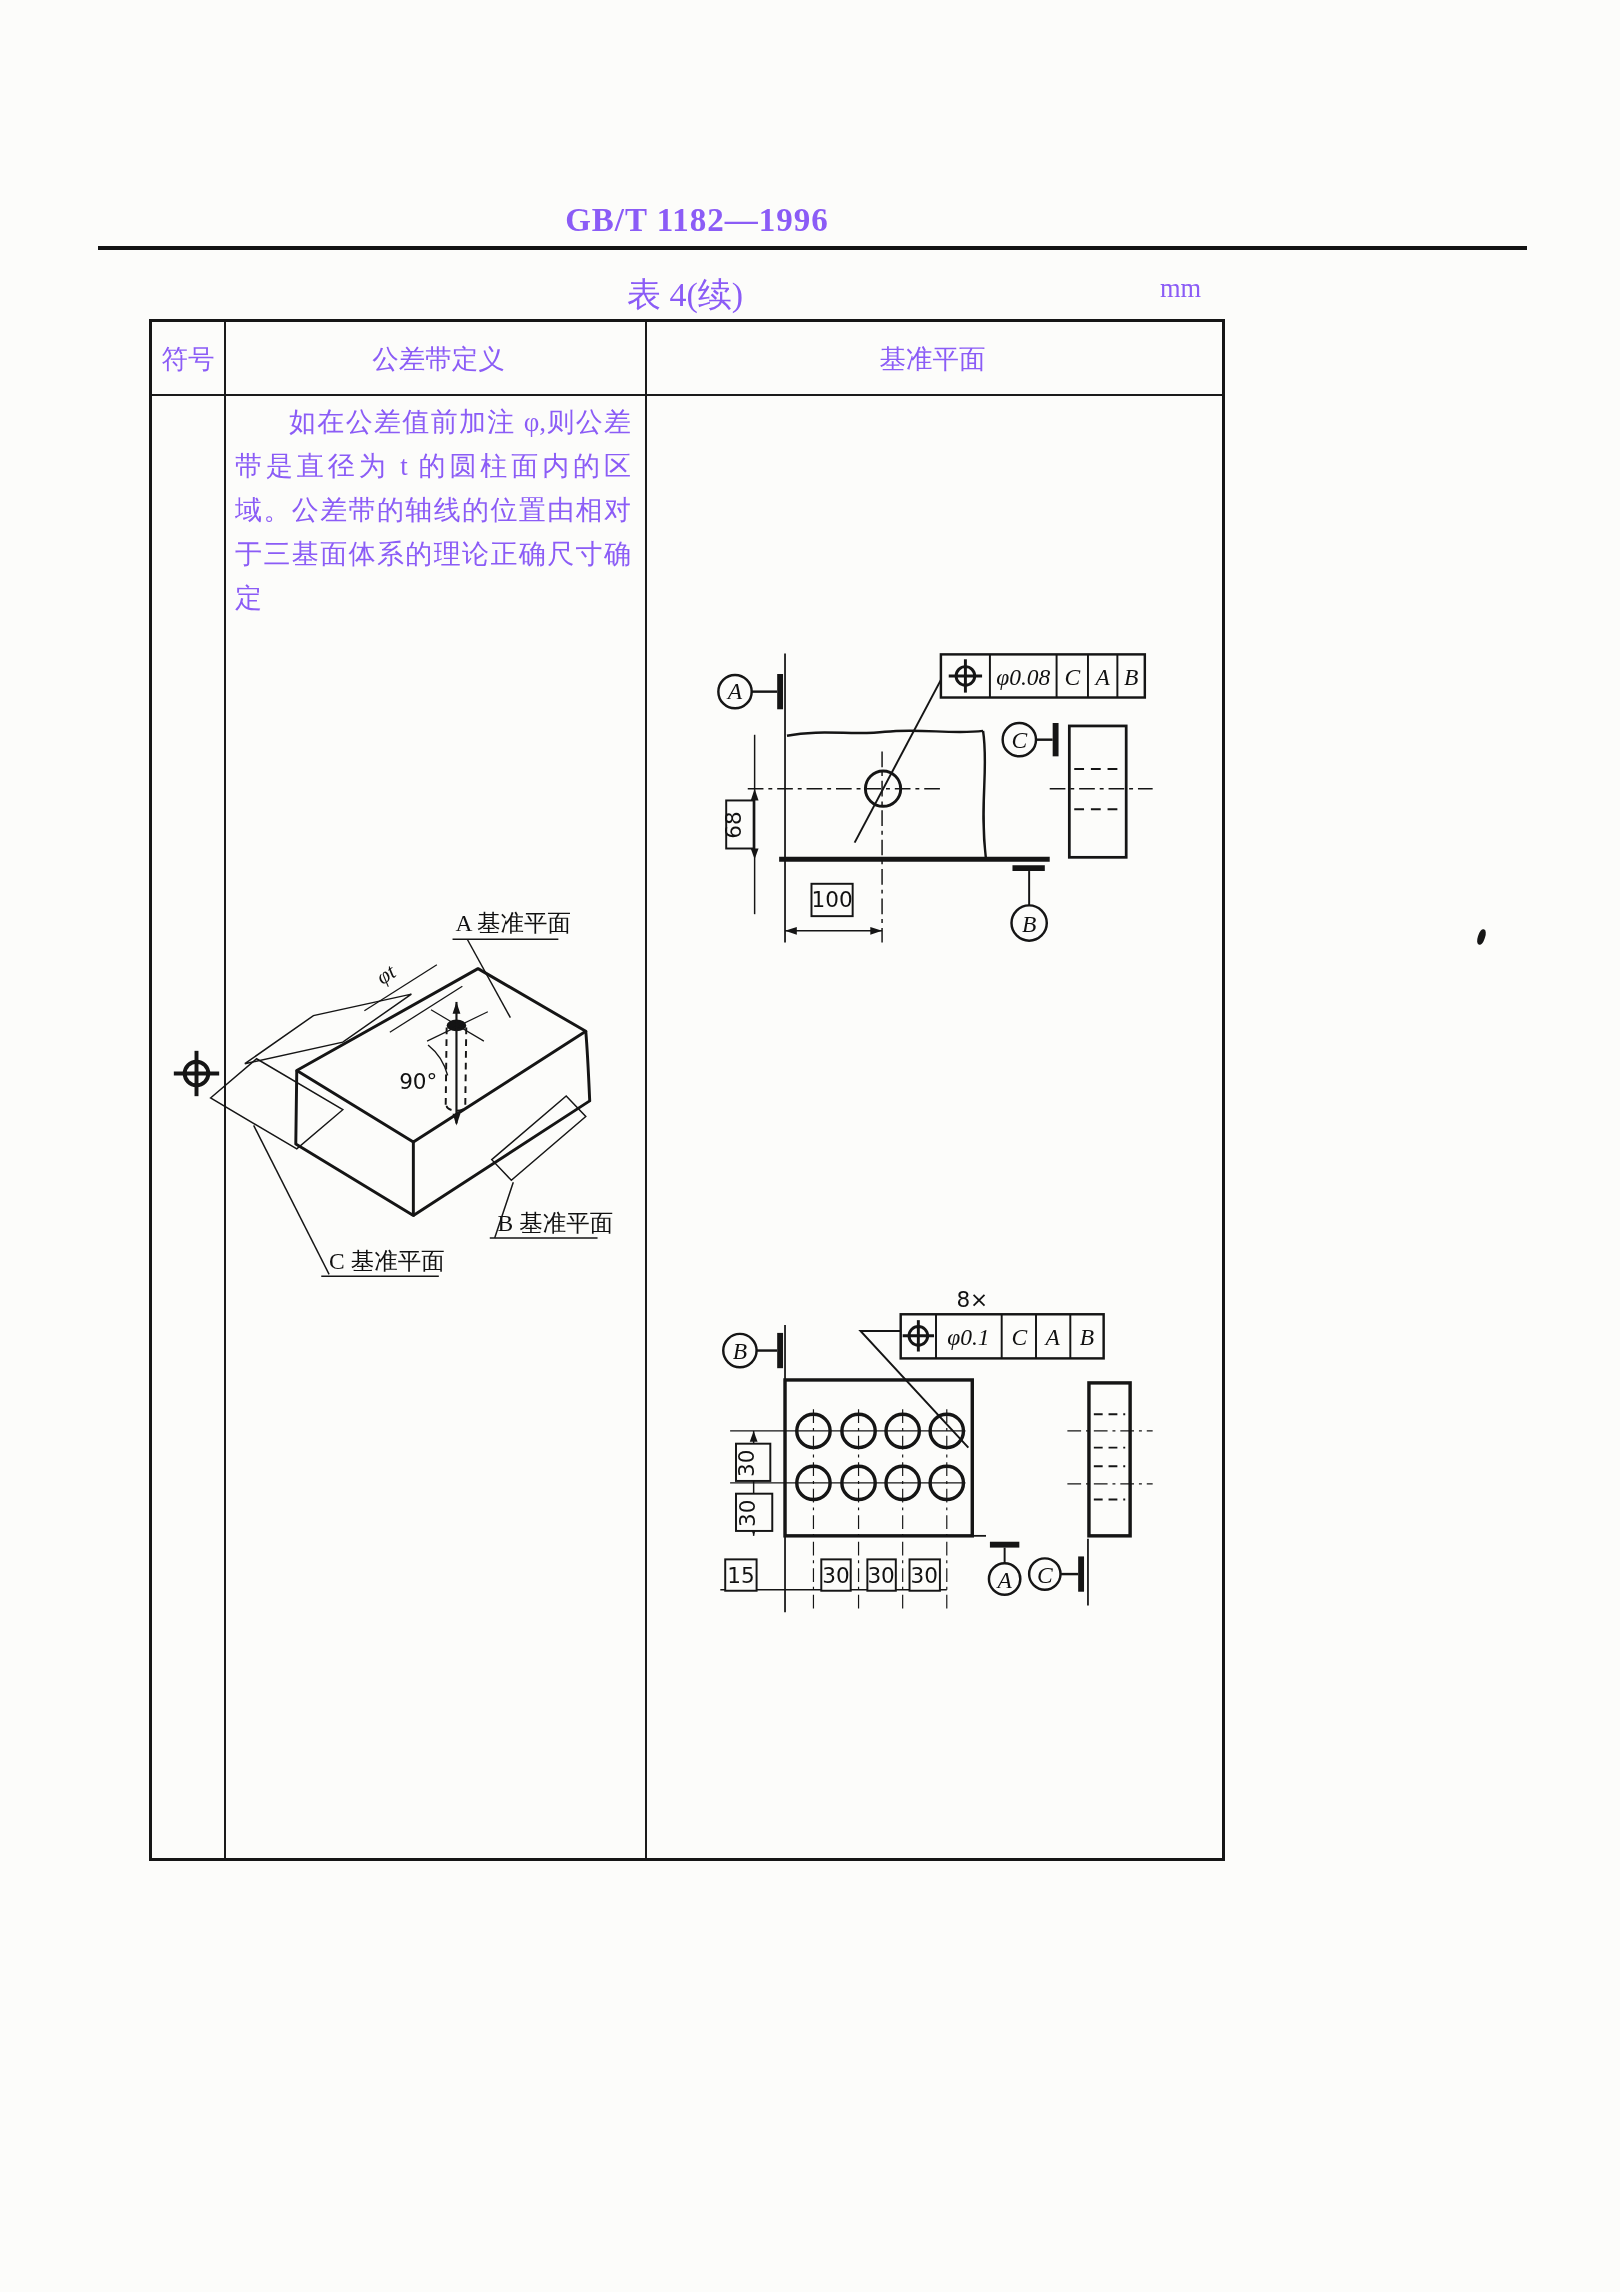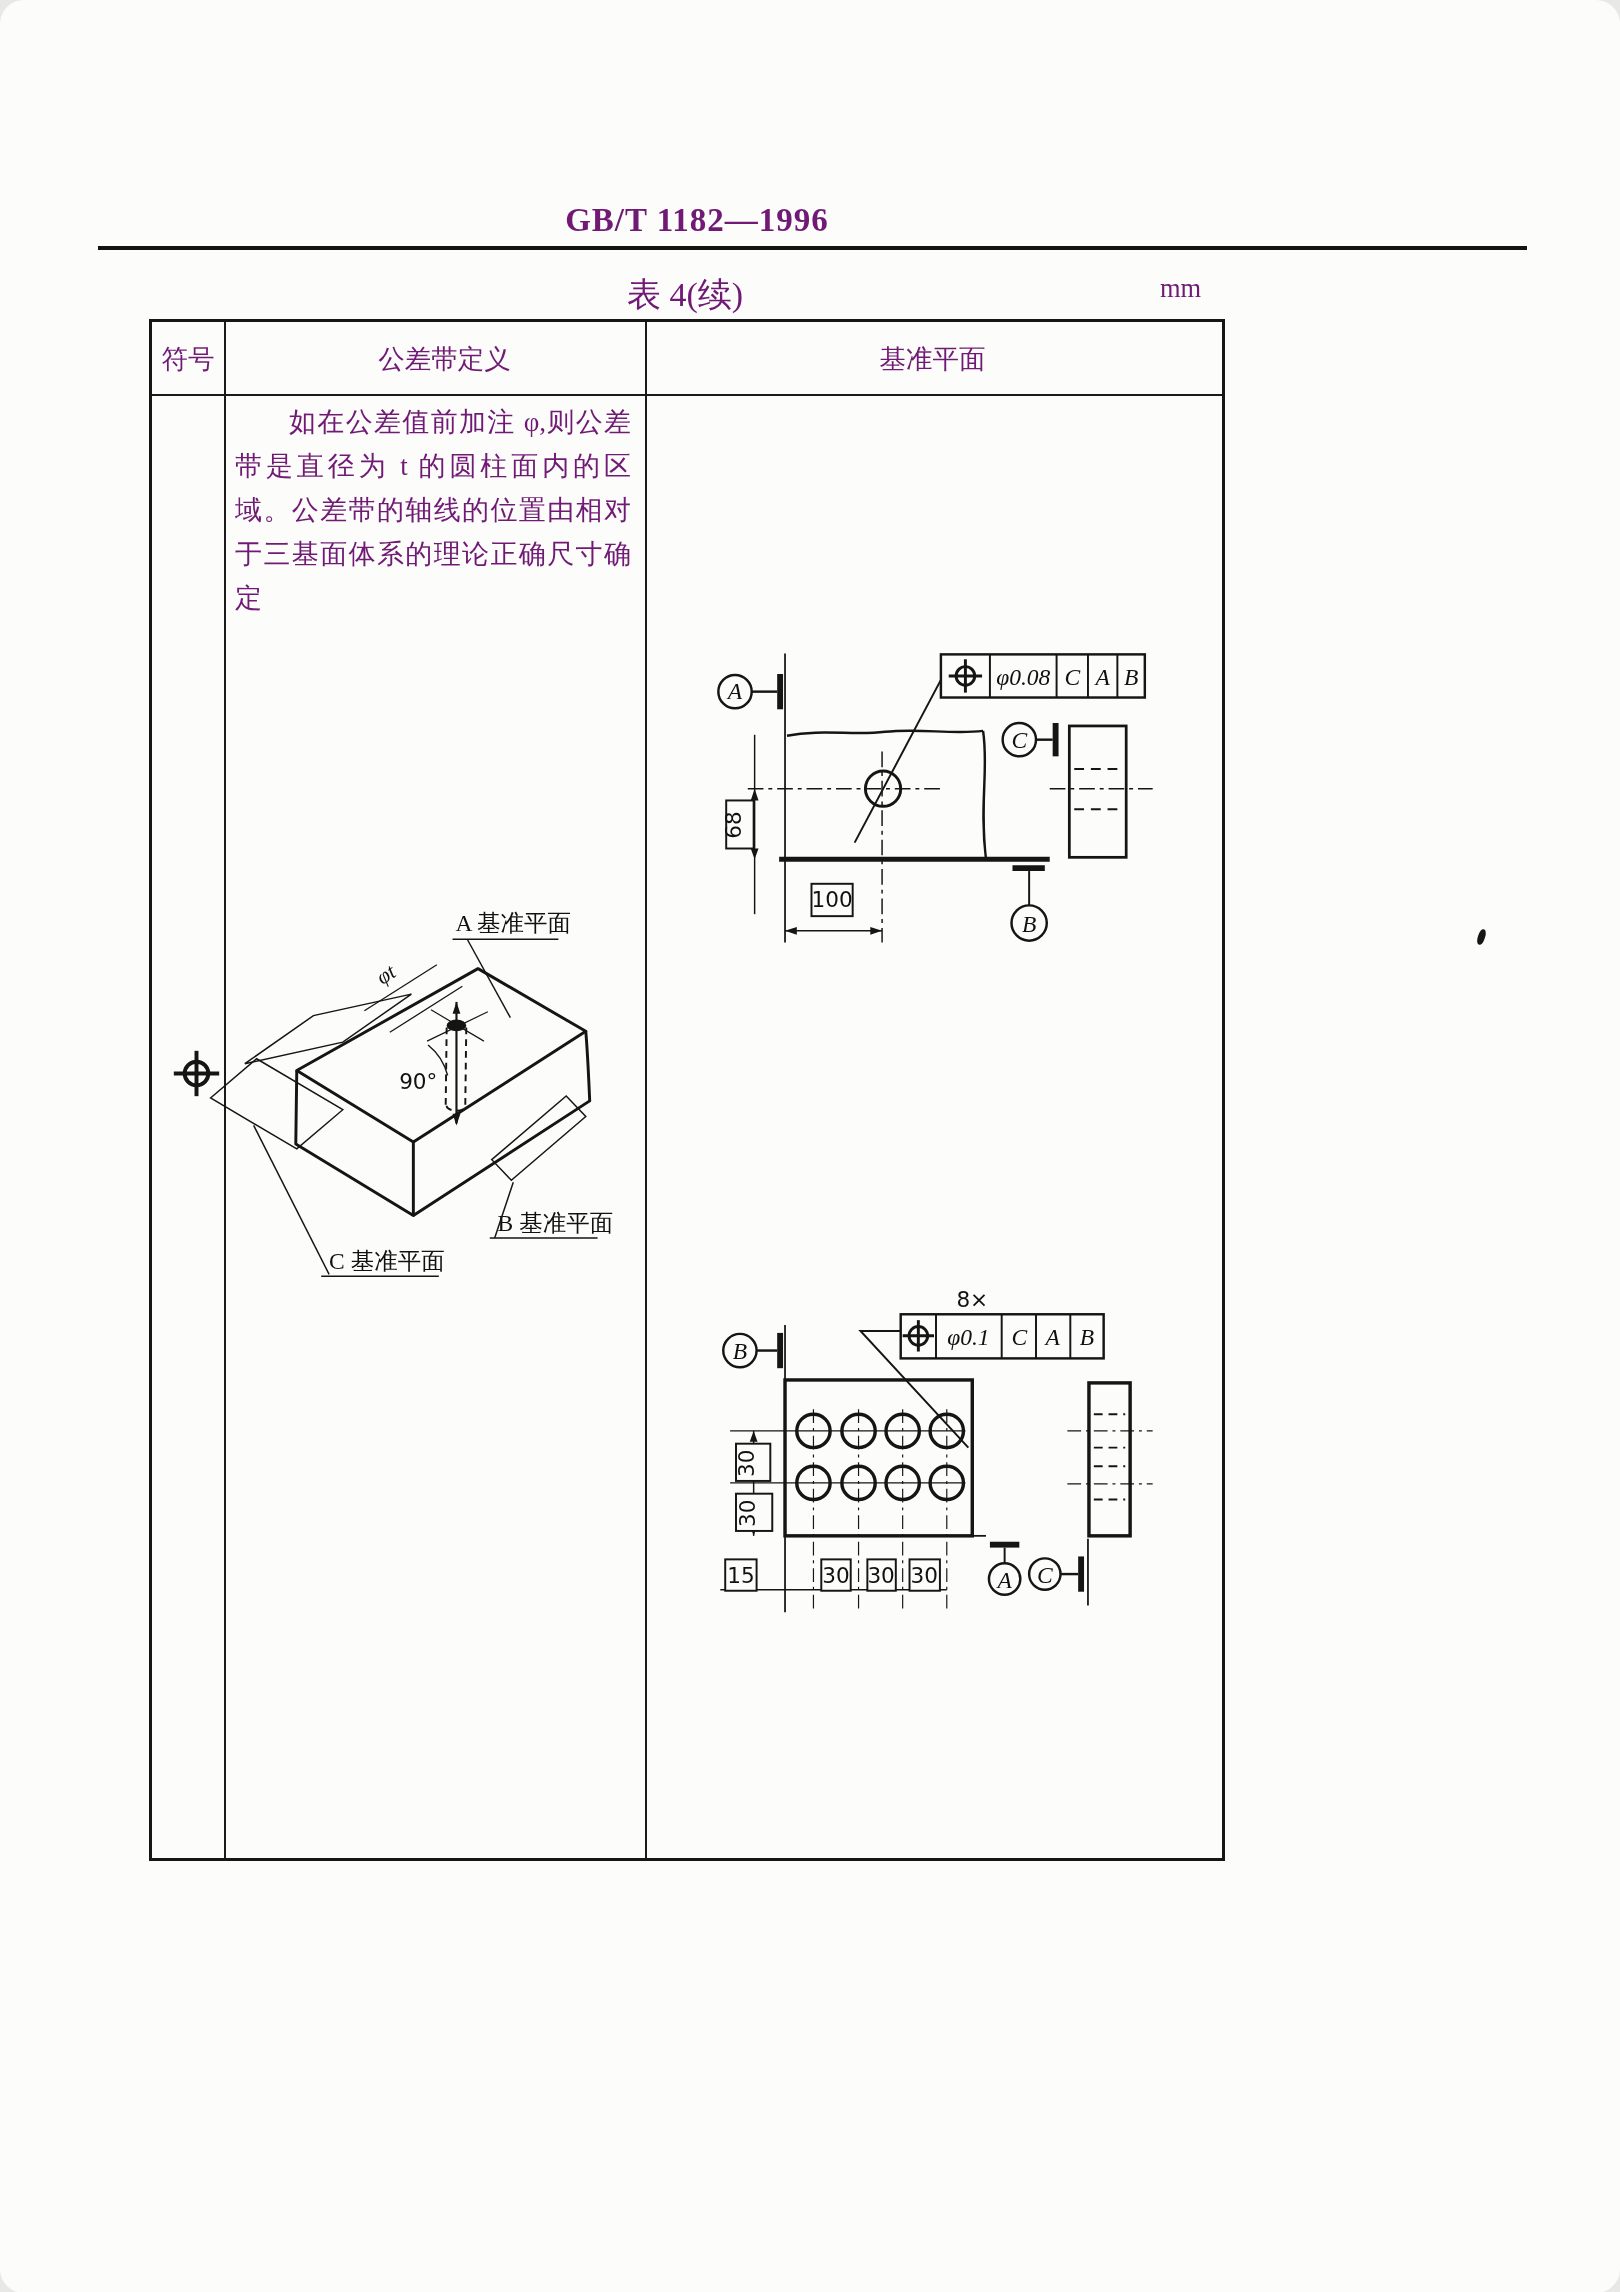--- a/index.html
+++ b/index.html
@@ -1,17 +1,17 @@
 <!DOCTYPE html>
 <html><head>
 <meta charset="utf-8">
 <style>
   html,body{margin:0;padding:0;background:#e8e8e6;}
   .page{position:relative;width:1620px;height:2293px;background:#fcfcfa;overflow:hidden;
-        font-family:"Liberation Serif","DejaVu Serif",serif;color:#701a75;border-radius:24px;}
+        font-family:"Liberation Serif","DejaVu Serif",serif;color:#8b5cf6;}
   .abs{position:absolute;}
   .hdr{font-weight:bold;font-size:33px;letter-spacing:1px;text-align:center;}
   .rule{background:#131313;height:3.9px;}
   .cap{font-size:34px;}
   .unit{font-size:26.5px;}
   .tbl{border:3.9px solid #161616;box-sizing:border-box;}
   .vline{position:absolute;width:2px;background:#1a1a1a;top:0;bottom:0;}
   .hline{position:absolute;height:2px;background:#1a1a1a;left:0;right:0;}
   .th{position:absolute;top:0;height:74px;display:flex;align-items:center;justify-content:center;
       font-size:26.5px;}
@@ -36,21 +36,21 @@
   <div class="abs rule" style="left:98px;top:246px;width:1429px;"></div>
 
   <div class="abs cap" style="left:627px;top:272px;">表 4(续)</div>
   <div class="abs unit" style="left:1160px;top:273px;">mm</div>
 
   <div class="abs tbl" style="left:149px;top:319px;width:1076px;height:1542px;">
     <div class="vline" style="left:72px;"></div>
     <div class="vline" style="left:493px;"></div>
     <div class="hline" style="top:72px;"></div>
     <div class="th" style="left:0;width:72px;">符号</div>
-    <div class="th" style="left:72px;width:429px;margin-left:6px;">公差带定义</div>
+    <div class="th" style="left:72px;width:429px;">公差带定义</div>
     <div class="th" style="left:493px;width:575px;">基准平面</div>
   </div>
 
   <svg style="left:162px;top:1037px;" width="69" height="73" viewBox="165 1058 70 74">
     <circle class="ln" cx="200" cy="1095" r="12" stroke-width="4"></circle>
     <line class="ln" x1="177" y1="1095" x2="223" y2="1095" stroke-width="4"></line>
     <line class="ln" x1="200" y1="1072" x2="200" y2="1118" stroke-width="4"></line>
   </svg>
 
   <div class="abs para" style="left:235px;top:400px;width:396px;">如在公差值前加注 φ,则公差带是直径为 t 的圆柱面内的区域。公差带的轴线的位置由相对于三基面体系的理论正确尺寸确定</div>

